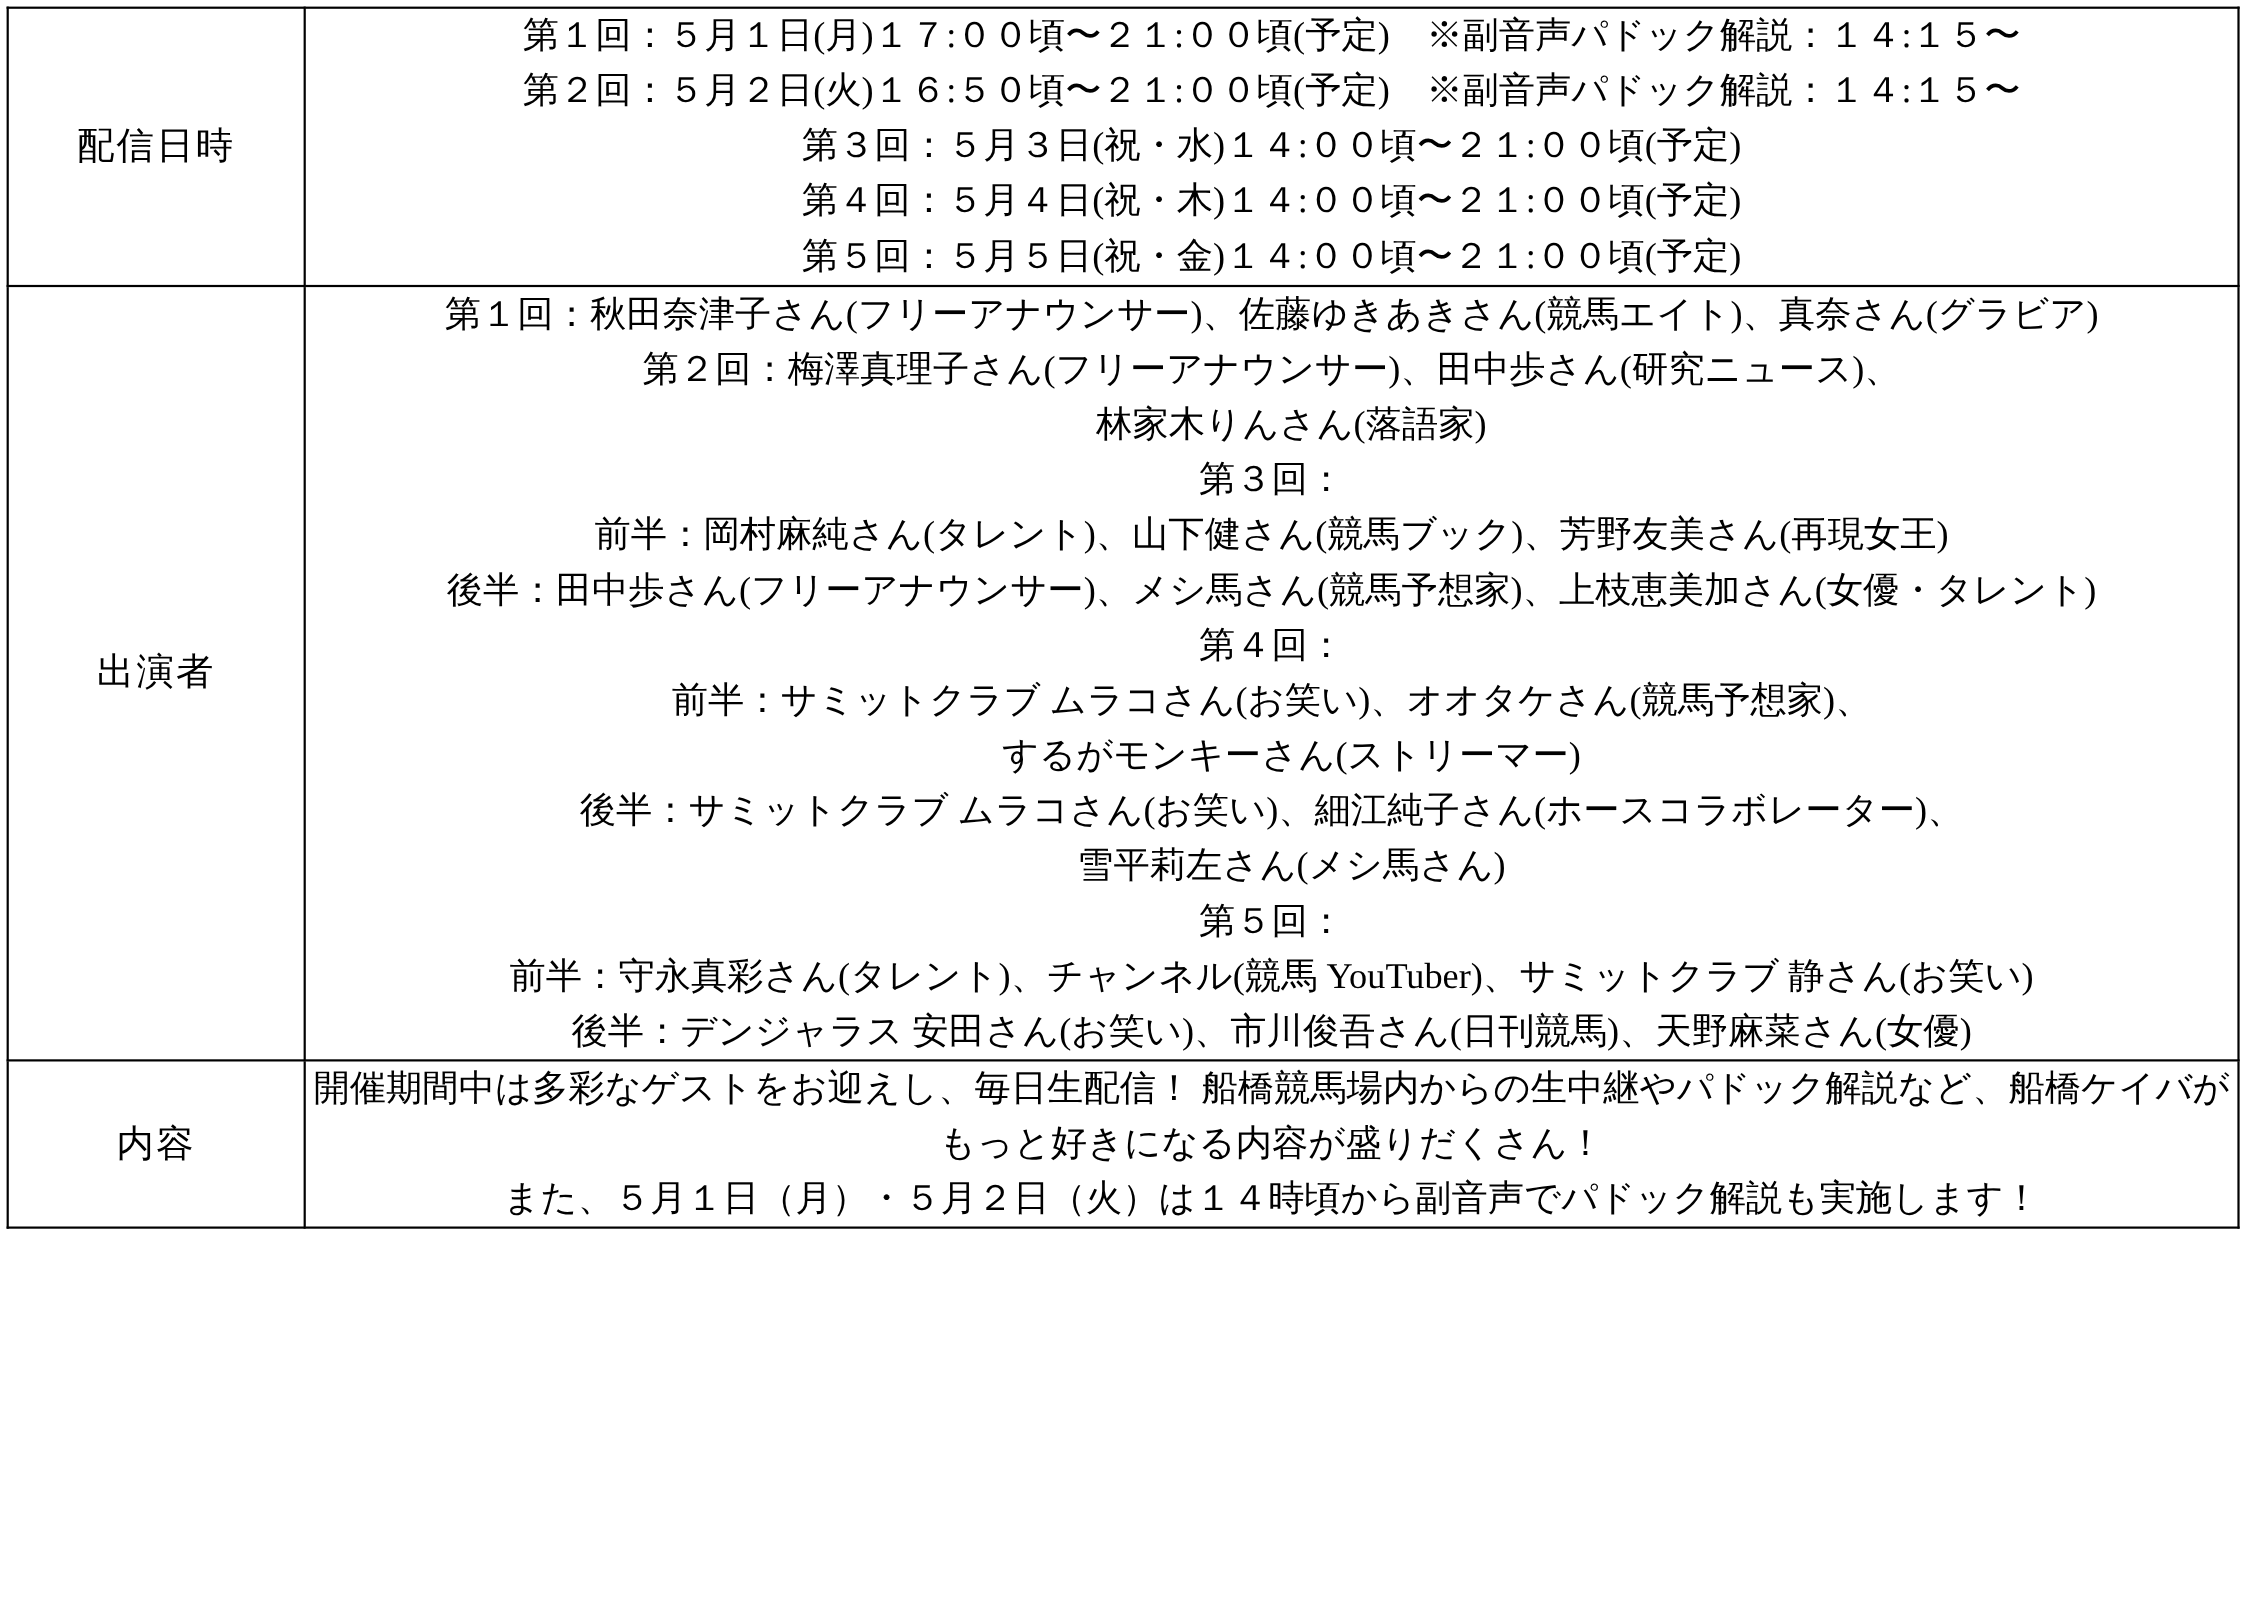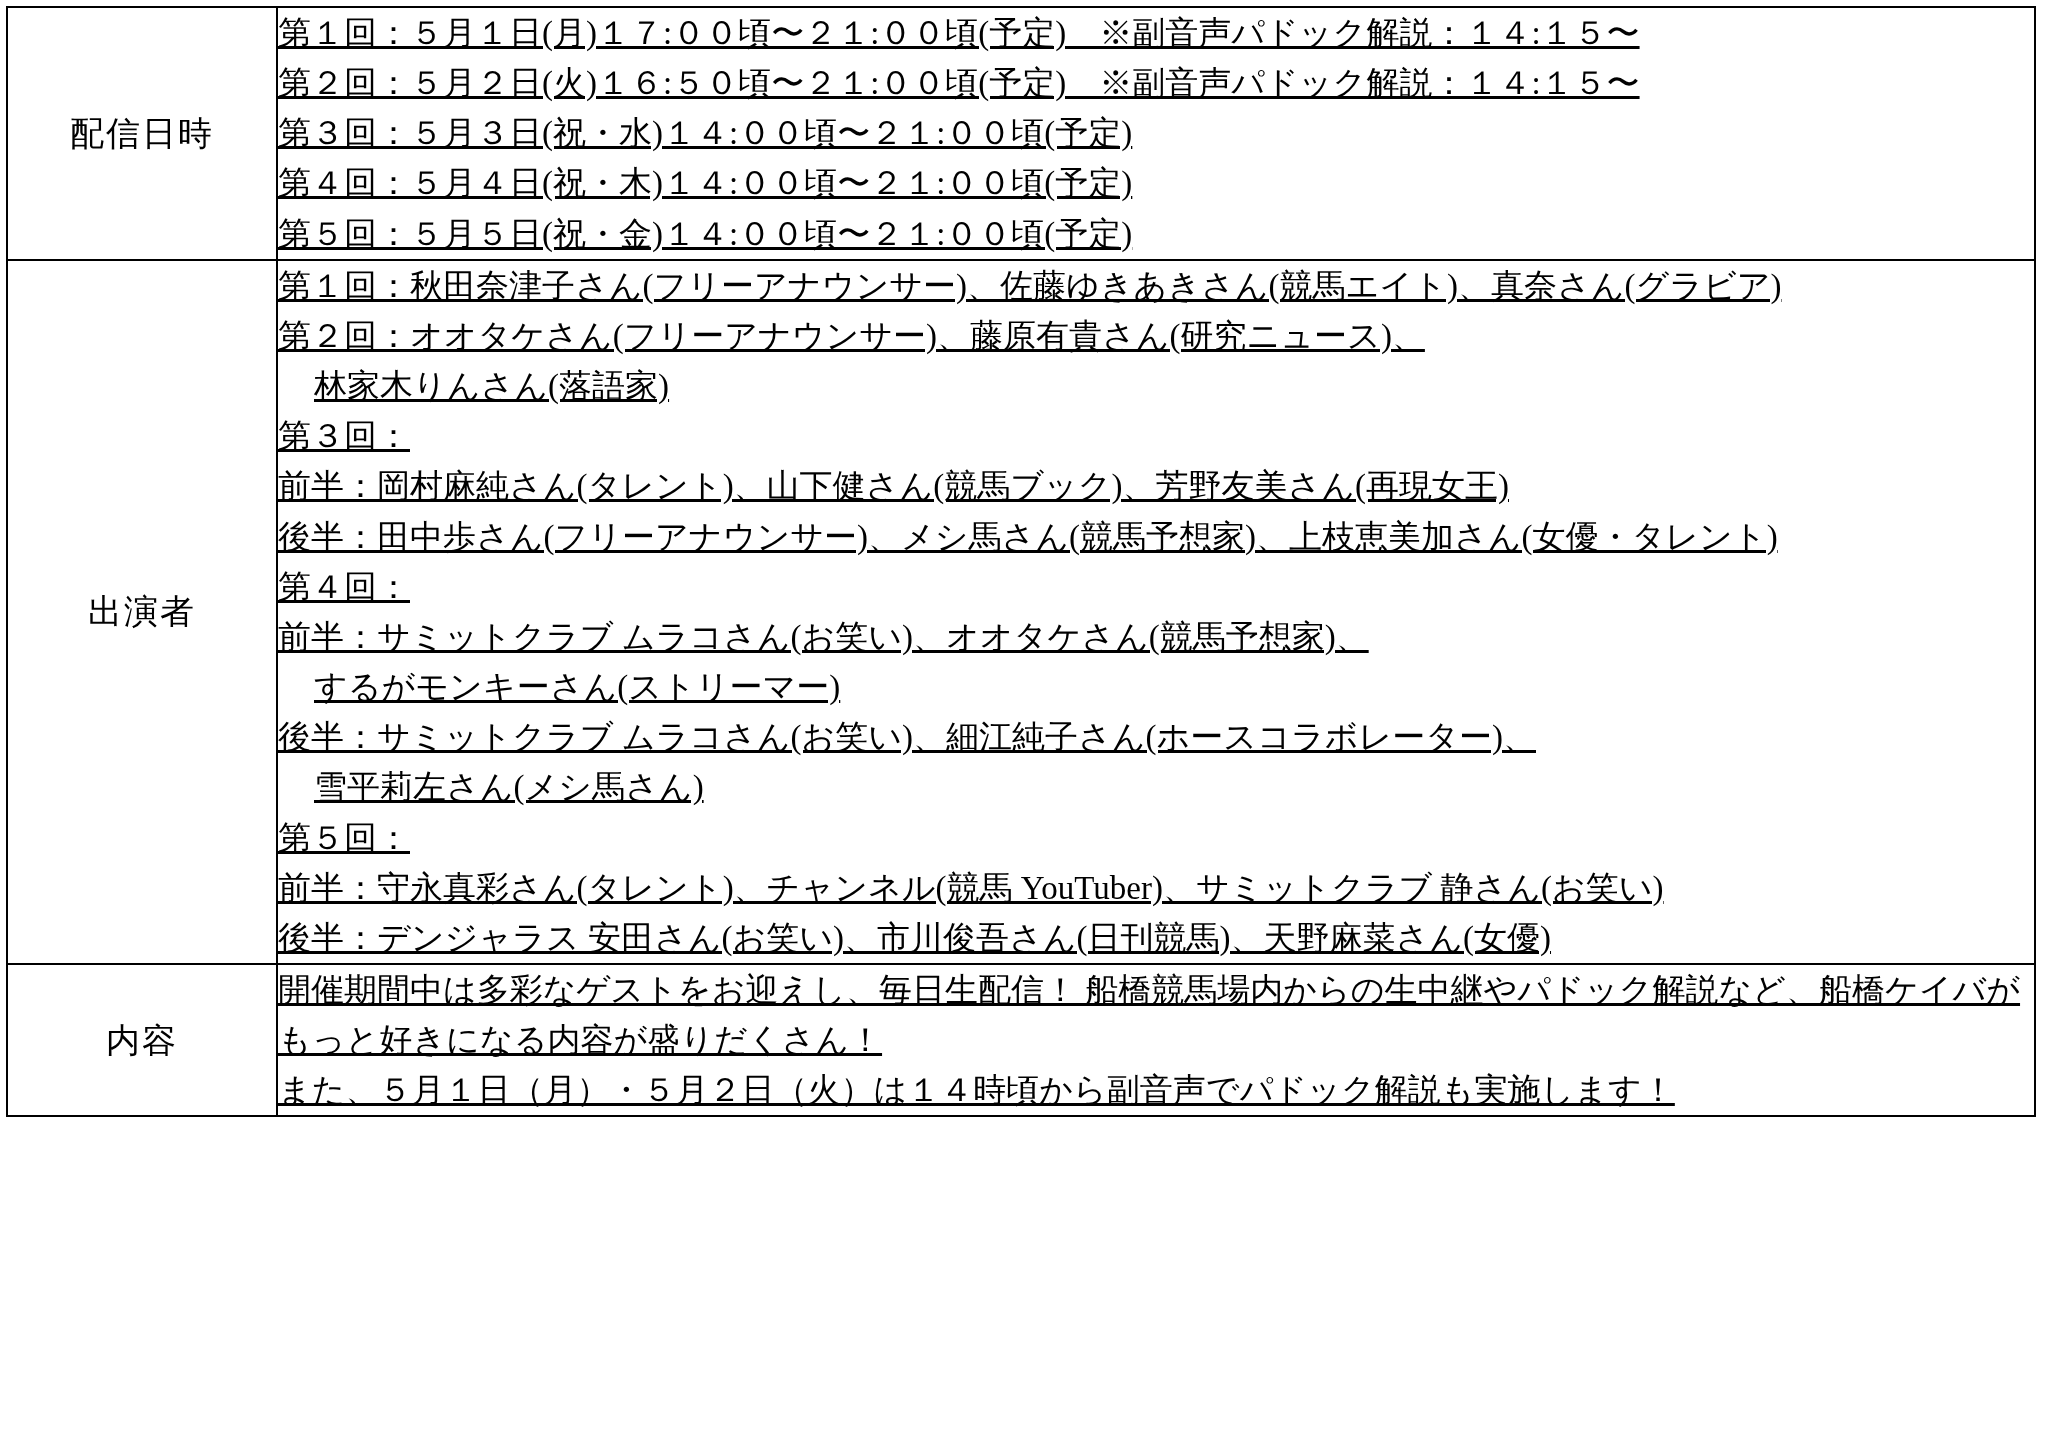--- a/index.html
+++ b/index.html
@@ -36,22 +36,21 @@
     text-align: center;
     font-size: 34px;
     letter-spacing: 2px;
     line-height: 1.45;
     border-radius: 30px;
   }
   td.value {
     padding: 6px 0 6px 14px;
     font-size: 33px;
     line-height: 1.52;
-    text-align: left;
-    text-decoration: underline;
+    text-align: center;
   }
   .line {
     white-space: pre;
     display: block;
   }
   .indent {
     padding-left: 36px;
   }
   .wrap {
     white-space: normal;
@@ -72,21 +71,21 @@
           <span class="line">第２回：５月２日(火)１６:５０頃〜２１:００頃(予定)　※副音声パドック解説：１４:１５〜</span>
           <span class="line">第３回：５月３日(祝・水)１４:００頃〜２１:００頃(予定)</span>
           <span class="line">第４回：５月４日(祝・木)１４:００頃〜２１:００頃(予定)</span>
           <span class="line">第５回：５月５日(祝・金)１４:００頃〜２１:００頃(予定)</span>
         </td>
       </tr>
       <tr>
         <td class="label">出演者</td>
         <td class="value">
           <span class="line">第１回：秋田奈津子さん(フリーアナウンサー)、佐藤ゆきあきさん(競馬エイト)、真奈さん(グラビア)</span>
-          <span class="line">第２回：オオタケさん(フリーアナウンサー)、藤原有貴さん(研究ニュース)、</span>
+          <span class="line">第２回：梅澤真理子さん(フリーアナウンサー)、田中歩さん(研究ニュース)、</span>
           <span class="line indent">林家木りんさん(落語家)</span>
           <span class="line">第３回：</span>
           <span class="line">前半：岡村麻純さん(タレント)、山下健さん(競馬ブック)、芳野友美さん(再現女王)</span>
           <span class="line">後半：田中歩さん(フリーアナウンサー)、メシ馬さん(競馬予想家)、上枝恵美加さん(女優・タレント)</span>
           <span class="line">第４回：</span>
           <span class="line">前半：サミットクラブ ムラコさん(お笑い)、オオタケさん(競馬予想家)、</span>
           <span class="line indent">するがモンキーさん(ストリーマー)</span>
           <span class="line">後半：サミットクラブ ムラコさん(お笑い)、細江純子さん(ホースコラボレーター)、</span>
           <span class="line indent">雪平莉左さん(メシ馬さん)</span>
           <span class="line">第５回：</span>

